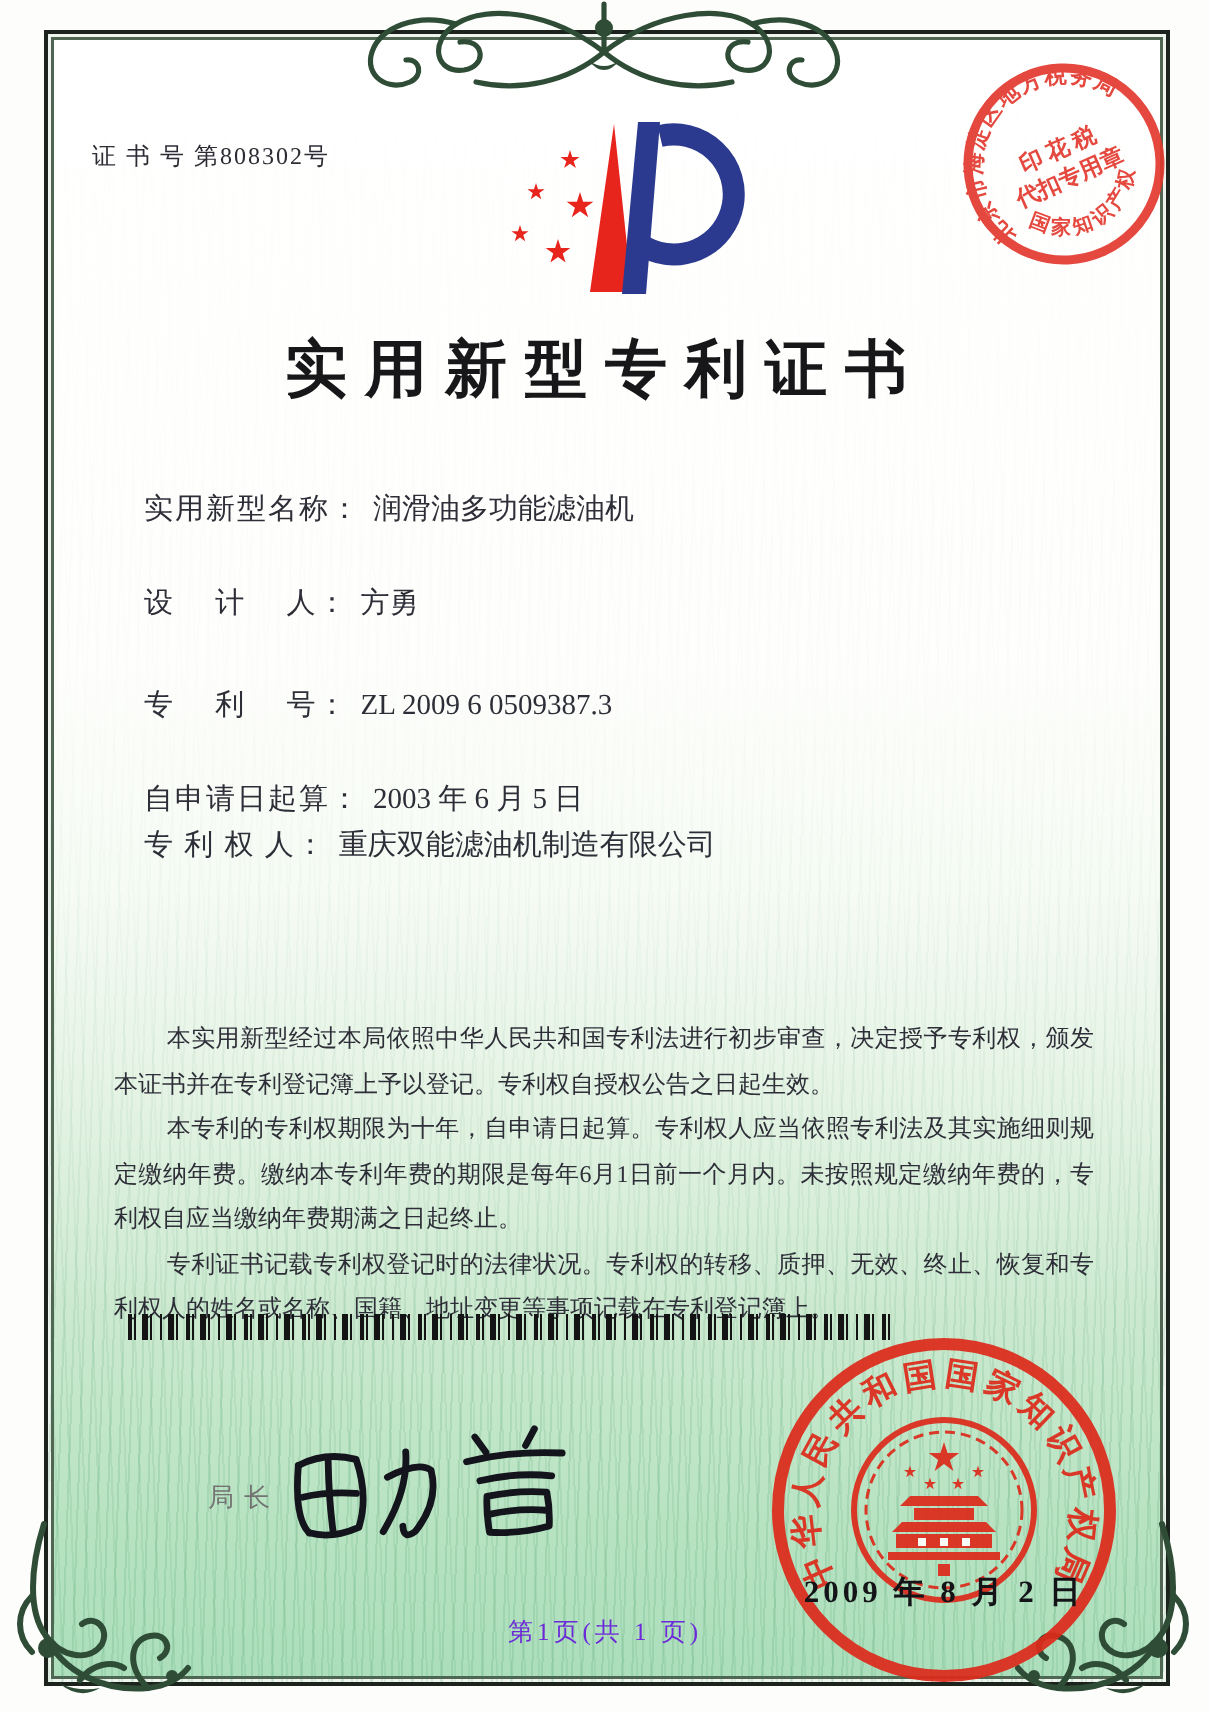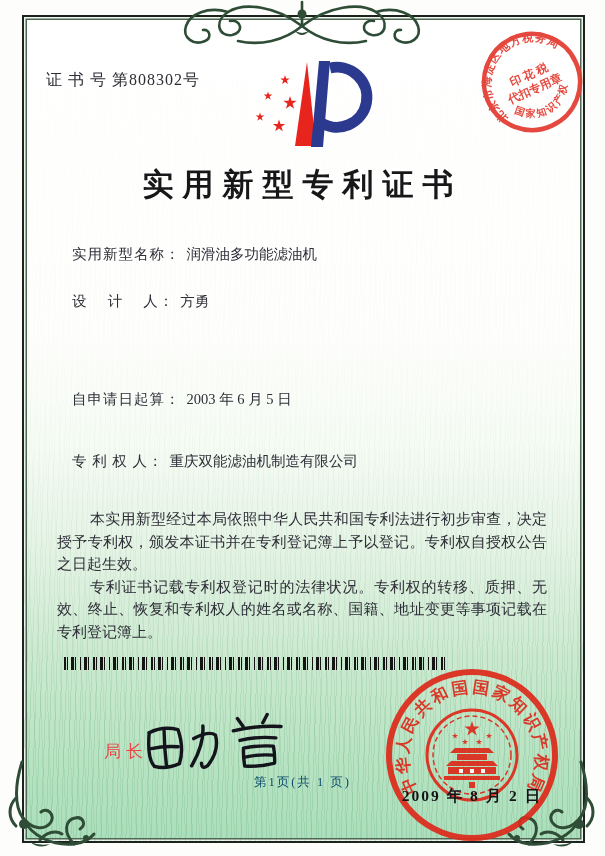--- a/index.html
+++ b/index.html
@@ -20,43 +20,43 @@
   
   .waves{
     position:absolute;inset:0;pointer-events:none;
     background:
       repeating-linear-gradient(92deg, rgba(46,140,86,.14) 0 1px, transparent 1px 5px),
       repeating-linear-gradient(88deg, rgba(46,140,86,.10) 0 1px, transparent 1px 7px);
     -webkit-mask-image:linear-gradient(180deg,transparent 0%,rgba(0,0,0,.10) 45%,rgba(0,0,0,.45) 68%,#000 85%);
     mask-image:linear-gradient(180deg,transparent 0%,rgba(0,0,0,.10) 45%,rgba(0,0,0,.45) 68%,#000 85%);
   }
   .abs{position:absolute;}
-  .cert-no{left:46px;top:70px;font-size:16px;color:#2c2c34;letter-spacing:1px;}
+  .cert-no{left:46px;top:70px;font-size:12px;color:#2c2c34;letter-spacing:1px;}
   .title{
     left:0;top:164px;width:100%;text-align:center;
     font-size:31px;font-weight:700;color:#17171a;letter-spacing:9px;
   }
   .field{left:72px;width:480px;font-size:14.5px;color:#2e2e38;white-space:nowrap;}
   .field .lbl{letter-spacing:1px;}
   .field .val{margin-left:6px;}
-  .f0{top:245px}.f1{top:292px}.f2{top:343px}.f3{top:390px}.f4{top:452px}.f5{top:484px}
-  .paras{left:57px;top:508px;width:490px;font-size:15px;line-height:22.5px;color:#2e2e38;text-align:justify;}
+  .f0{top:245px}.f1{top:292px}.f2{top:343px}.f3{top:390px}.f4{top:413px}.f5{top:484px}
+  .paras{left:57px;top:508px;width:490px;font-size:12px;line-height:22.5px;color:#2e2e38;text-align:justify;}
   .paras p{margin:0;text-indent:2.2em;}
   .barcode{
     left:64px;top:657px;width:384px;height:13px;
     background-image:repeating-linear-gradient(90deg,
       #141414 0 2px,transparent 2px 3px,#141414 3px 4px,transparent 4px 7px,
       #141414 7px 10px,transparent 10px 11px,#141414 11px 12px,transparent 12px 16px,
       #141414 16px 17px,transparent 17px 20px,#141414 20px 23px,transparent 23px 24px,
       #141414 24px 25px,transparent 25px 29px);
   }
-  .director{left:104px;top:740px;font-size:17px;color:#ef4444;letter-spacing:5px;}
+  .director{left:104px;top:740px;font-size:13px;color:#737373;letter-spacing:5px;}
   .signature{left:142px;top:706px;transform:rotate(-4deg);}
   .issue-date{left:382px;top:786px;width:180px;text-align:center;font-size:15.5px;color:#141418;letter-spacing:2px;font-weight:600;z-index:6;}
-  .footer{left:0;top:774px;width:100%;text-align:center;font-size:12.5px;color:#0c4a6e;letter-spacing:2px;}
+  .footer{left:0;top:808px;width:100%;text-align:center;font-size:12.5px;color:#6d28d9;letter-spacing:2px;}
   .seal-big{left:382px;top:665px;z-index:5;opacity:.93;}
   .tax-stamp{left:476px;top:26px;opacity:.92;}
   .logo{left:250px;top:56px;}
   .orn-top{left:172px;top:0px;}
   .orn-bl{left:0px;top:754px;}
   .orn-br{left:503px;top:754px;}
   svg{display:block;overflow:visible;}
   .seal-text{font-family:"Liberation Serif",serif;font-weight:700;}
 </style>
 </head>
@@ -153,29 +153,33 @@
   </svg>
 
   <div class="abs title">实用新型专利证书</div>
 
   <div class="abs field f1">
     <span class="lbl">设　 计　 人：</span><span class="val">方勇</span>
   </div>
   <div class="abs field f0">
     <span class="lbl">实用新型名称：</span><span class="val">润滑油多功能滤油机</span>
   </div>
+  <div class="abs field f2">
+    <span class="lbl">专　 利　 号：</span><span class="val">ZL 2009 6 0509387.3</span>
+  </div>
   <div class="abs field f3">
     <span class="lbl">自申请日起算：</span><span class="val">2003 年 6 月 5 日</span>
   </div>
   <div class="abs field f4">
     <span class="lbl">专 利 权 人：</span><span class="val">重庆双能滤油机制造有限公司</span>
   </div>
 
   <div class="abs paras">
     <p>本实用新型经过本局依照中华人民共和国专利法进行初步审查，决定授予专利权，颁发本证书并在专利登记簿上予以登记。专利权自授权公告之日起生效。</p>
+    <p>本专利的专利权期限为十年，自申请日起算。专利权人应当依照专利法及其实施细则规定缴纳年费。缴纳本专利年费的期限是每年6月1日前一个月内。未按照规定缴纳年费的，专利权自应当缴纳年费期满之日起终止。</p>
     <p>专利证书记载专利权登记时的法律状况。专利权的转移、质押、无效、终止、恢复和专利权人的姓名或名称、国籍、地址变更等事项记载在专利登记簿上。</p>
   </div>
 
   <div class="abs barcode"></div>
 
   <svg class="abs seal-big" width="180" height="180" viewBox="0 0 180 180">
     <g transform="translate(90,90)">
       <circle r="83" fill="none" stroke="#dd2b1c" stroke-width="6"></circle>
       <defs>
         <path id="sealRing" d="M -54,36 A 64,64 0 1 1 54,36"></path>

